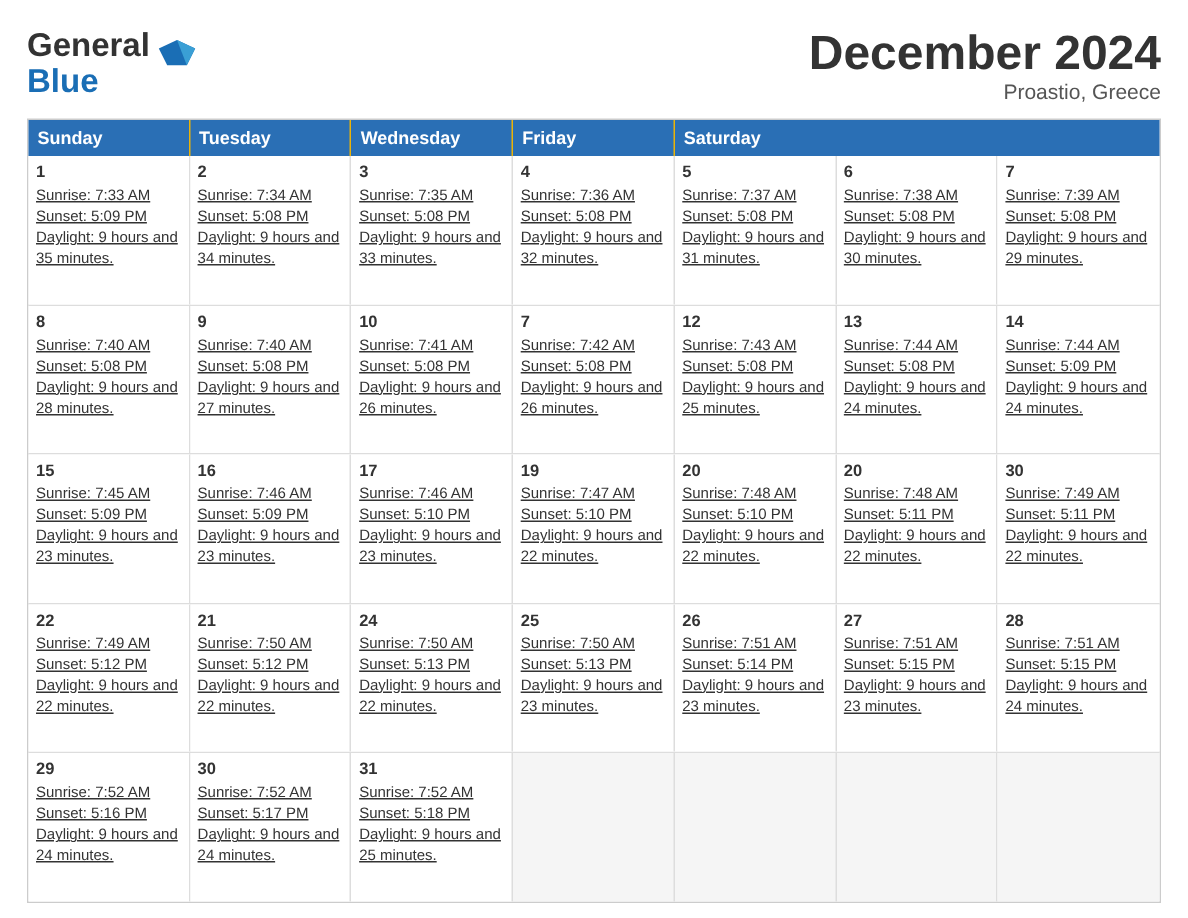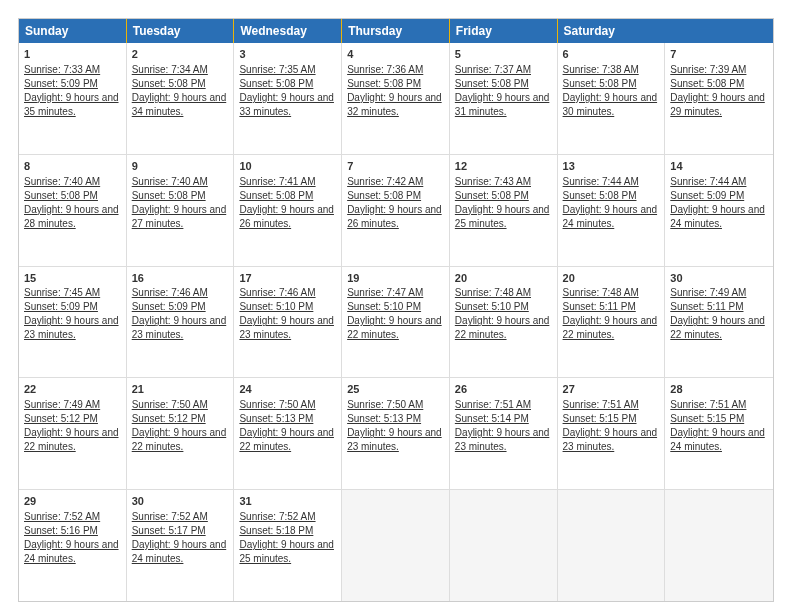--- a/index.html
+++ b/index.html
@@ -107,27 +107,45 @@
       font-size: 10px;
       color: #333;
       line-height: 1.4;
       text-decoration: underline;
     }
   </style>
 </head>
 <body>
 
 <div class="page">
+  <div class="header">
+    <div class="logo">
+      <div>
+        <div style="display:flex;align-items:center;">
+          <span class="logo-text">
+            <span style="color:#333;">General</span><br><span style="color:#1a6eb5;">Blue</span>
+          </span>
+          <svg class="logo-icon" viewBox="0 0 30 30" style="margin-left:4px;margin-top:-10px;">
+            <polygon points="8,22 22,22 28,10 15,4 2,10" fill="#1a6eb5"></polygon>
+            <polygon points="15,4 28,10 22,22" fill="#3a9fd5"></polygon>
+          </svg>
+        </div>
+      </div>
+    </div>
+    <div class="title-area">
+      <div class="month-title">December 2024</div>
+      <div class="location">Proastio, Greece</div>
+    </div>
+  </div>
 
   <div class="calendar">
     <div class="cal-header" id="cal-header">
         <div class="cal-header-cell">Sunday</div>
         <div class="cal-header-cell">Tuesday</div>
         <div class="cal-header-cell">Wednesday</div>
-        <div class="cal-header-cell">Thursday</div>
         <div class="cal-header-cell">Friday</div>
         <div class="cal-header-cell">Saturday</div>
       </div>
     <div class="cal-body" id="cal-body">
         <div class="cal-row">
           <div class="cal-cell"><span class="day-num">1</span><span class="info">Sunrise: 7:33 AM<br>Sunset: 5:09 PM<br>Daylight: 9 hours and 35 minutes.</span></div>
           <div class="cal-cell"><span class="day-num">2</span><span class="info">Sunrise: 7:34 AM<br>Sunset: 5:08 PM<br>Daylight: 9 hours and 34 minutes.</span></div>
           <div class="cal-cell"><span class="day-num">3</span><span class="info">Sunrise: 7:35 AM<br>Sunset: 5:08 PM<br>Daylight: 9 hours and 33 minutes.</span></div>
           <div class="cal-cell"><span class="day-num">4</span><span class="info">Sunrise: 7:36 AM<br>Sunset: 5:08 PM<br>Daylight: 9 hours and 32 minutes.</span></div>
           <div class="cal-cell"><span class="day-num">5</span><span class="info">Sunrise: 7:37 AM<br>Sunset: 5:08 PM<br>Daylight: 9 hours and 31 minutes.</span></div>

